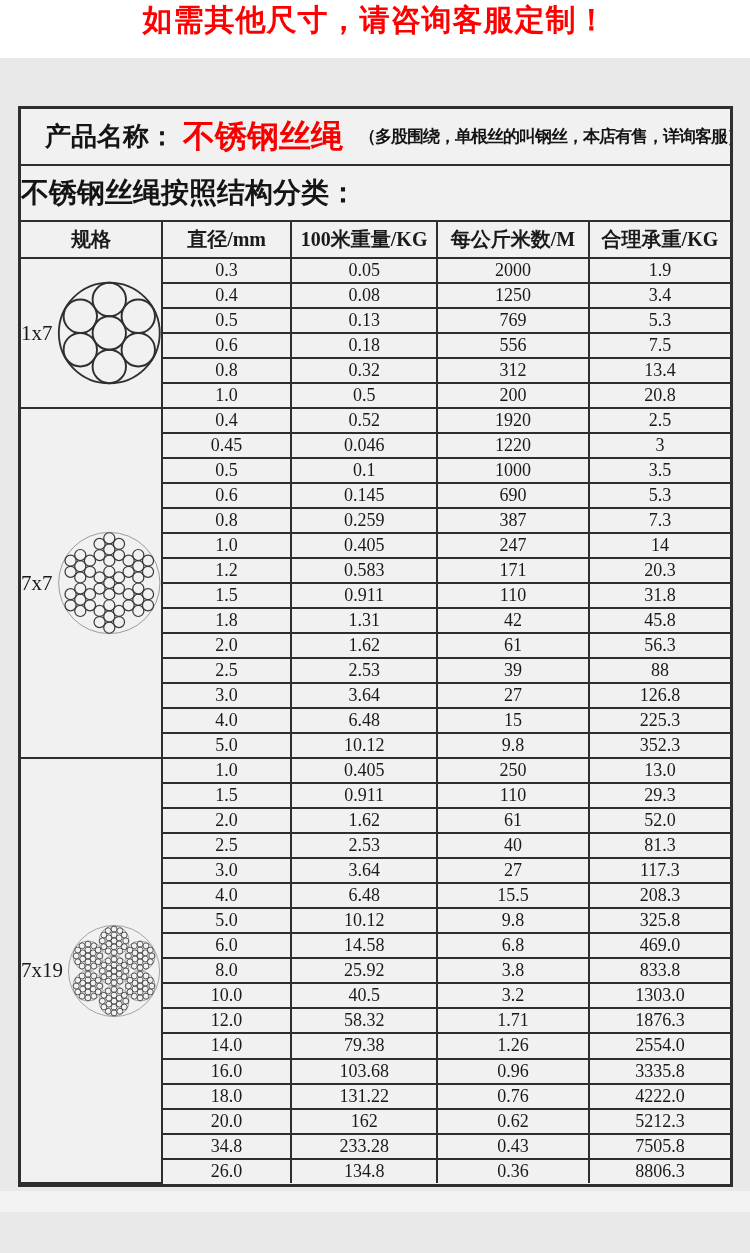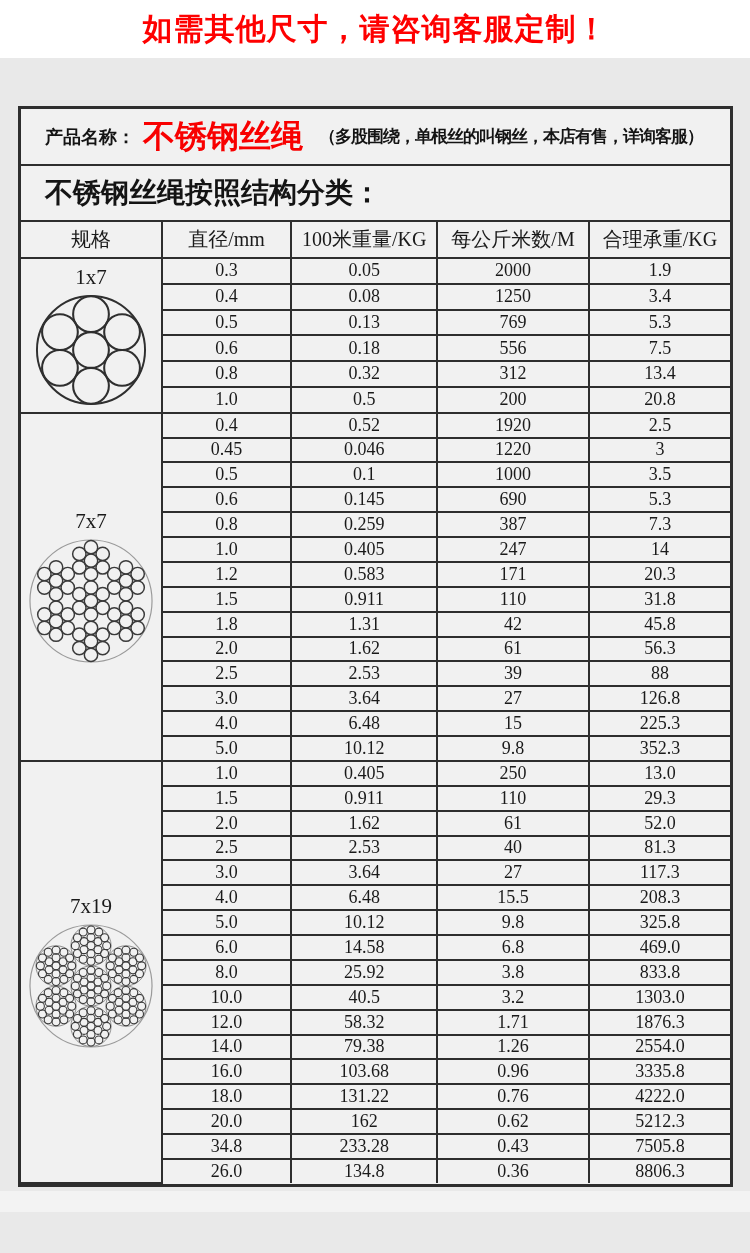--- a/index.html
+++ b/index.html
@@ -3,61 +3,61 @@
 <meta charset="utf-8">
 <style>
   html,body { margin:0; padding:0; }
   body {
     width:750px; height:1253px; position:relative; overflow:hidden;
     background:#e9e9e9;
     font-family:"Liberation Sans", sans-serif;
   }
   .banner {
     position:absolute; top:0; left:0; width:750px; height:58px;
-    background:#ffffff; display:flex; align-items:center; justify-content:center;
+    background:#ffffff; display:flex; justify-content:center;
   }
   .banner span {
     color:#fe0000; font-size:30px; font-weight:bold; letter-spacing:1px;
   }
   .panel {
     position:absolute; left:18px; top:106px; width:715px; height:1081px;
     box-sizing:border-box; border:3px solid #2e2e2e; background:#f1f1f1;
   }
   .product-row {
     height:55px; border-bottom:2px solid #2e2e2e;
     display:flex; align-items:center; padding-left:24px; box-sizing:content-box;
     white-space:nowrap; overflow:hidden;
   }
-  .p-label { font-size:18px; font-weight:bold; color:#141414; }
+  .p-label { font-size:26px; font-weight:bold; color:#141414; }
   .p-name  { font-size:32px; font-weight:bold; color:#f80000; margin-left:8px; }
   .p-note  { font-size:17px; font-weight:600; color:#141414; margin-left:16px; letter-spacing:-1px; }
   .subtitle-row {
     height:54px; border-bottom:2px solid #2e2e2e;
-    display:flex; align-items:center; padding-left:24px;
+    display:flex; align-items:center; 
     font-size:28px; font-weight:bold; color:#141414;
   }
   .table-wrap { height:962px; }
   table.spec {
     width:100%; height:100%; border-collapse:collapse; table-layout:fixed;
     font-family:"Liberation Serif","DejaVu Serif", serif;
   }
   table.spec th, table.spec td {
     border:2px solid #2e2e2e; text-align:center; vertical-align:middle;
     padding:0; color:#1a1a1a; overflow:hidden;
   }
   table.spec thead tr { height:36px; }
   table.spec th { font-weight:normal; font-size:20px; }
   table.spec td { font-size:18px; }
   table.spec th:first-child, table.spec td:first-child { border-left:none; }
   table.spec th:last-child,  table.spec td:last-child  { border-right:none; }
-  table.spec thead th { border-top:none; }
+  table.spec thead th { border-top:none;font-weight:bold; }
   table.spec tbody tr:last-child td { border-bottom:none;margin-top:28px; }
   td.spec-cell { vertical-align:middle; }
   .spec-inner {
-    display:flex; flex-direction:column; align-items:center; justify-content:center;
+    display:flex; flex-direction:row; align-items:center; justify-content:center;
     height:100%; gap:4px;
   }
   .spec-label { font-size:21px; color:#1a1a1a; }
   .spec-inner svg { display:block; }
   .bottom-band {
     position:absolute; left:0; top:1191px; width:750px; height:21px;
     background:#f3f3f3;
   }
 </style>
 </head>

